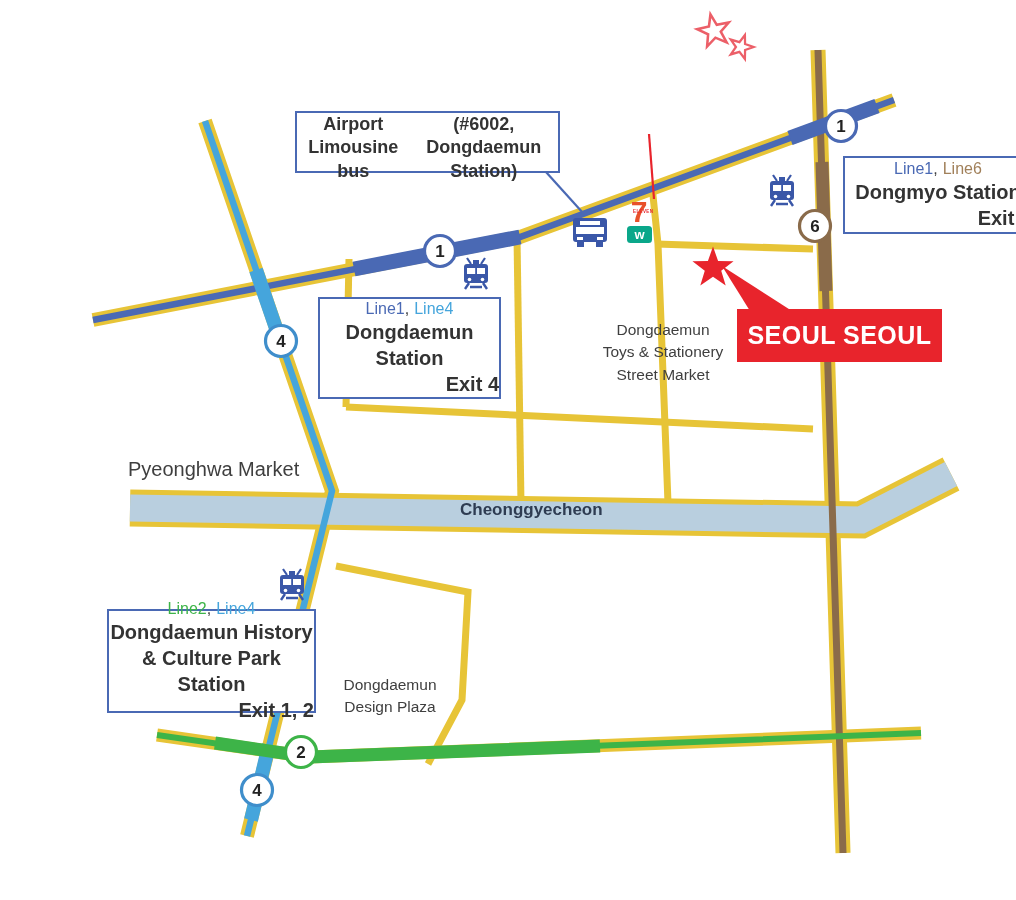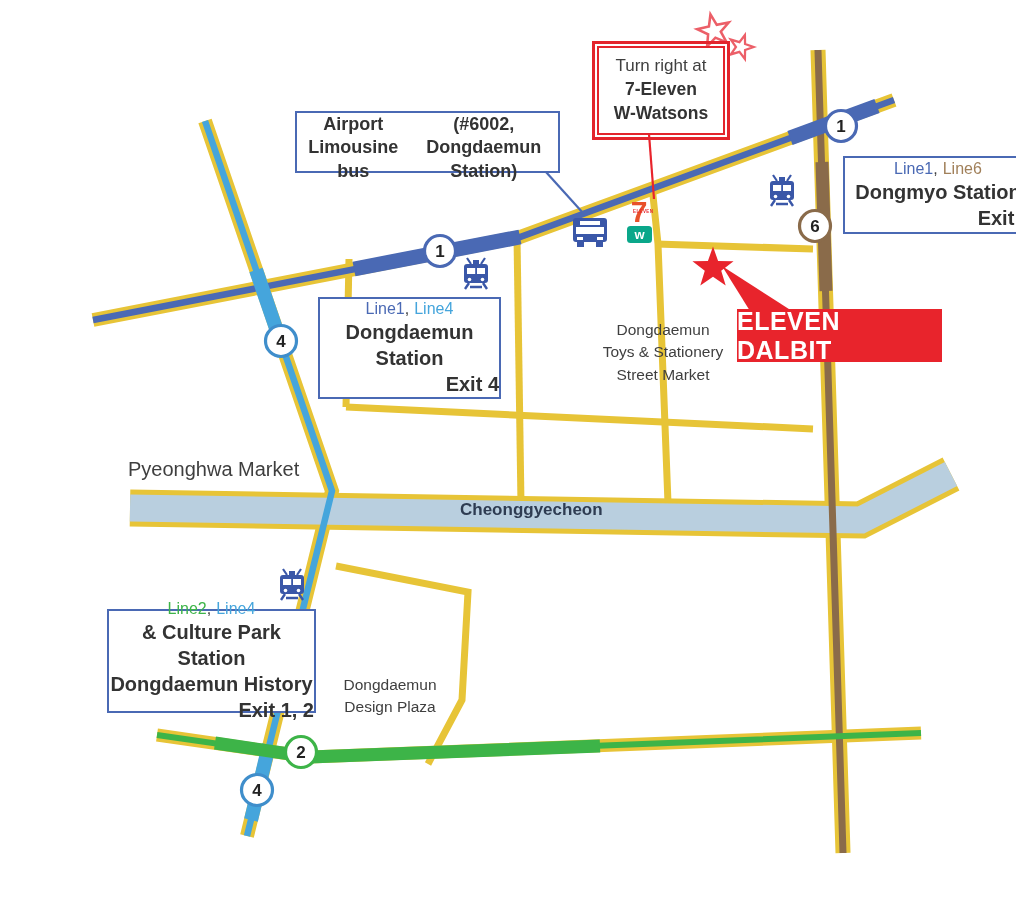--- a/index.html
+++ b/index.html
@@ -132,51 +132,46 @@
         <circle cx="301" cy="752" r="15.5" fill="#fff" stroke="#3db448" stroke-width="3.2"></circle>
         <text x="301" y="758" fill="#222">2</text>
       </g>
       <g>
         <circle cx="257" cy="790" r="15.5" fill="#fff" stroke="#3f8ecb" stroke-width="3.2"></circle>
         <text x="257" y="796" fill="#222">4</text>
       </g>
     </g>
   </svg>
 
-  <div class="overlay callout" style="left:597px;top:46px;width:128px;height:89px;">
-    <div class="intro">Turn right at</div>
-    <div class="store">7-Eleven</div>
-    <div class="store">W-Watsons</div>
-  </div>
 
   <div class="overlay bus-box" style="left:295px;top:111px;width:265px;height:62px;">
     <div>Airport Limousine bus</div>
     <div>(#6002, Dongdaemun Station)</div>
   </div>
 
   <div class="overlay station-box" style="left:843px;top:156px;width:190px;height:78px;">
     <div class="lines-row"><span class="ln-1">Line1</span><span class="comma">,</span><span class="ln-6">Line6</span></div>
     <div class="station-name">Dongmyo Station</div>
     <div class="station-exit">Exit 7</div>
   </div>
 
   <div class="overlay station-box" style="left:318px;top:297px;width:183px;height:102px;">
     <div class="lines-row"><span class="ln-1">Line1</span><span class="comma">,</span><span class="ln-4">Line4</span></div>
     <div class="station-name">Dongdaemun Station</div>
     <div class="station-exit">Exit 4</div>
   </div>
 
   <div class="overlay station-box" style="left:107px;top:609px;width:209px;height:104px;">
     <div class="lines-row"><span class="ln-2">Line2</span><span class="comma">,</span><span class="ln-4">Line4</span></div>
+    <div class="station-name">Dongdaemun History</div>
     <div class="station-name">&amp; Culture Park Station</div>
-    <div class="station-name">Dongdaemun History</div>
     <div class="station-exit">Exit 1, 2</div>
   </div>
 
-  <div class="overlay banner" style="left:737px;top:309px;width:205px;height:53px;">ELEVEN DALBIT</div>
+  <div class="overlay banner" style="left:737px;top:309px;width:205px;height:53px;">SEOUL SEOUL</div>
 
   <div class="overlay plain-label" style="left:588px;top:294px;width:150px;">
     <div>Dongdaemun</div>
     <div>Toys &amp; Stationery</div>
     <div>Street Market</div>
   </div>
 
   <div class="overlay pyeonghwa" style="left:128px;top:458px;">Pyeonghwa Market</div>
 
   <div class="overlay stream-label" style="left:460px;top:500px;width:210px;">Cheonggyecheon</div>

